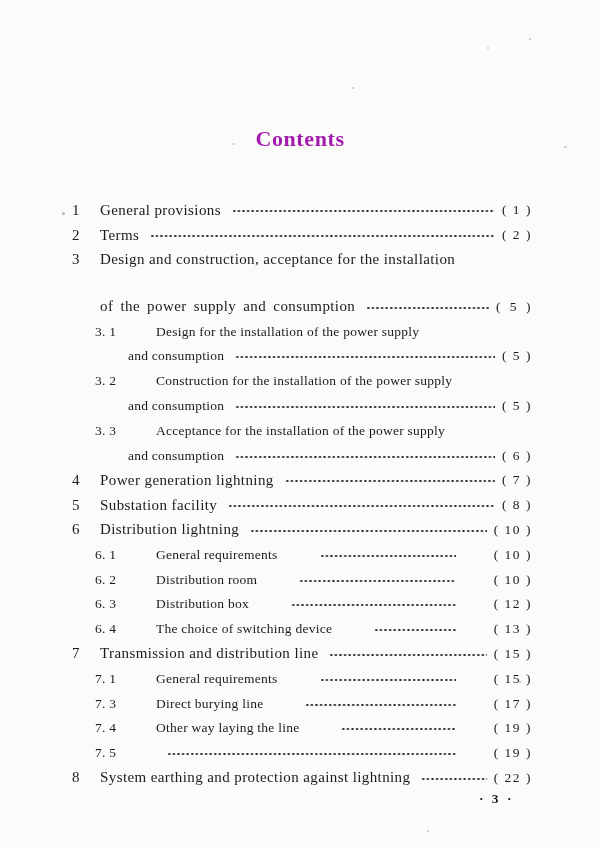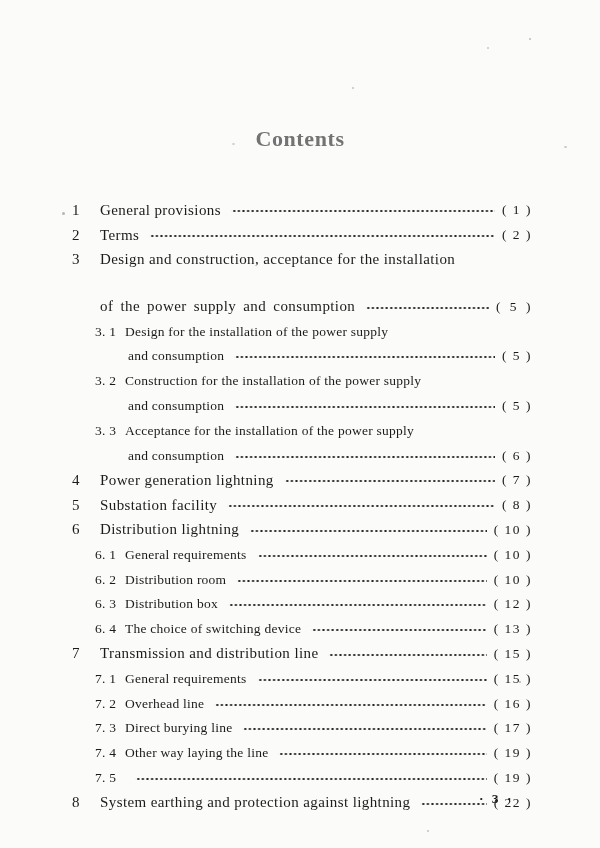--- a/index.html
+++ b/index.html
@@ -12,38 +12,38 @@
     background: #fbfbf9;
     overflow: hidden;
     font-family: "Liberation Serif", "DejaVu Serif", serif;
     color: #1b1b1b;
   }
   .title {
     padding-top: 126px;
     text-align: center;
     font-size: 22px;
     letter-spacing: 0.6px;
-    color: #737373;
+    color: #a21caf;
   }
   .toc {
     position: absolute;
     top: 198px;
     left: 72px;
     right: 68px;
   }
   .row {
     display: flex;
     align-items: center;
     height: 24.8px;
     font-size: 15px;
     letter-spacing: 0.4px;
     white-space: nowrap;
   }
   .row .num { flex: 0 0 28px; }
-  .row.lvl2 { padding-left: 23px; font-size: 13.5px; letter-spacing: 0.25px; }
+  .row.lvl2 { padding-left: 23px; font-size: 13.5px; letter-spacing: 0.25px; gap: 31px; }
   .row.lvl2 .num { flex: 0 0 30px; }
   .row.cont1 { padding-left: 28px; word-spacing: 3px; margin-top: 22px; }
   .row.cont2 { padding-left: 56px; font-size: 13.5px; letter-spacing: 0.25px; }
   .label { white-space: nowrap; }
   .leader {
     flex: 1 1 auto;
     min-width: 0;
     height: 14px;
     margin: 2px 7px 0 10px;
     background-image: radial-gradient(circle, #262626 0.95px, rgba(0,0,0,0) 1.2px);
@@ -195,26 +195,20 @@
       <span class="pageno">( 15 )</span>
     </div>
 
     <div class="row lvl2">
       <span class="num">7. 1</span>
       <span class="label">General requirements</span>
       <span class="leader"></span>
       <span class="pageno">( 15 )</span>
     </div>
 
-    <div class="row lvl2">
-      <span class="num">7. 2</span>
-      <span class="label">Overhead line</span>
-      <span class="leader"></span>
-      <span class="pageno">( 16 )</span>
-    </div>
 
     <div class="row lvl2">
       <span class="num">7. 3</span>
       <span class="label">Direct burying line</span>
       <span class="leader"></span>
       <span class="pageno">( 17 )</span>
     </div>
 
     <div class="row lvl2">
       <span class="num">7. 4</span>

